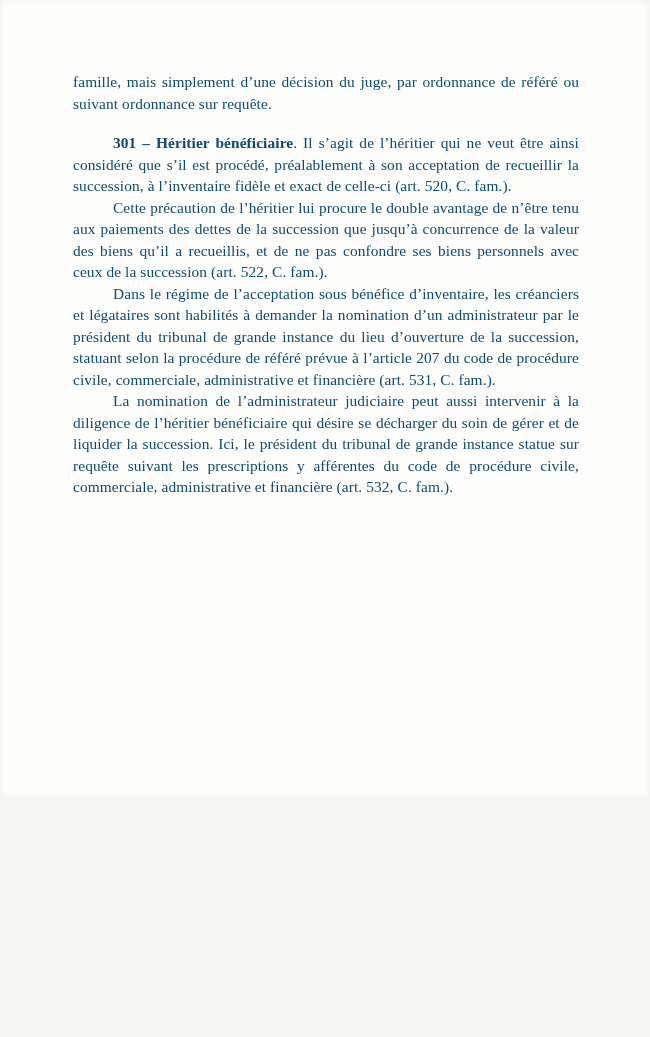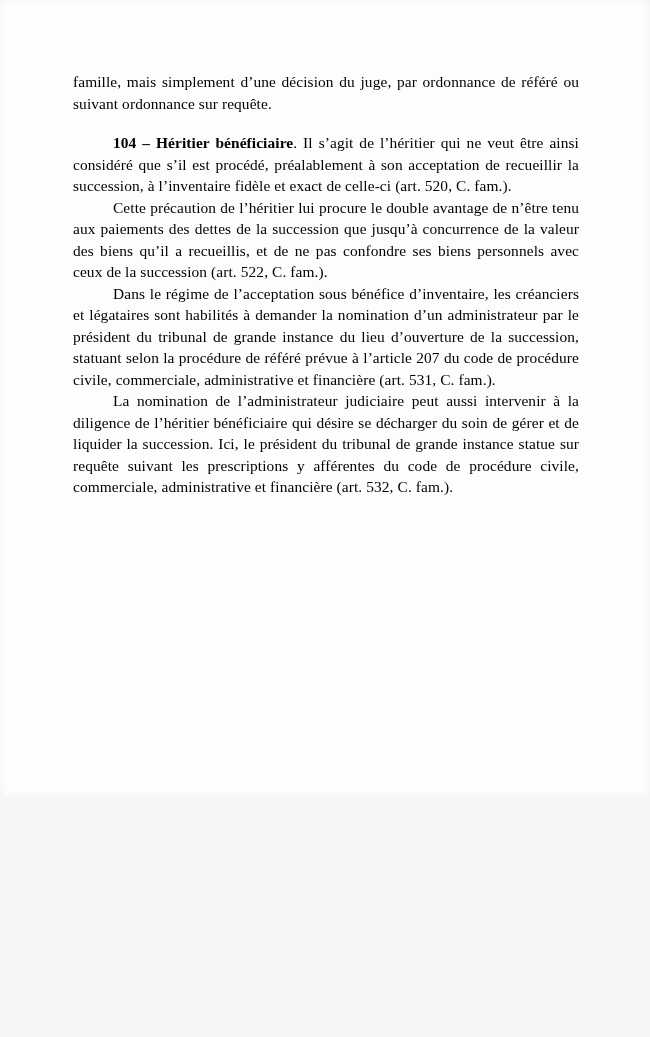--- a/index.html
+++ b/index.html
@@ -8,21 +8,21 @@
     background: #f6f6f4;
   }
   .page {
     position: relative;
     width: 650px;
     height: 797px;
     margin: 0 auto;
     background: #fdfdfb;
     box-shadow: inset 0 0 6px rgba(0,0,0,0.06);
     font-family: "Liberation Serif", "DejaVu Serif", serif;
-    color: #000000;
+    color: #0c4a6e;
     overflow: hidden;
   }
   .text-block {
     position: absolute;
     top: 71px;
     left: 73px;
     width: 506px;
     font-size: 15.4px;
     line-height: 21.5px;
     text-align: justify;
@@ -53,21 +53,21 @@
 </style>
 </head>
 <body>
 
 <div class="page">
 
   <div class="text-block">
 
     <p class="para">famille, mais simplement d’une décision du juge, par ordonnance de référé ou suivant ordonnance sur requête.</p>
 
-    <p class="para indent section-start"><span class="section-lead">104 – Héritier bénéficiaire</span><span>. Il s’agit de l’héritier qui ne veut être ainsi considéré que s’il est procédé, préalablement à son acceptation de recueillir la succession, à l’inventaire fidèle et exact de celle-ci (art. 520, C. fam.).</span></p>
+    <p class="para indent section-start"><span class="section-lead">301 – Héritier bénéficiaire</span><span>. Il s’agit de l’héritier qui ne veut être ainsi considéré que s’il est procédé, préalablement à son acceptation de recueillir la succession, à l’inventaire fidèle et exact de celle-ci (art. 520, C. fam.).</span></p>
 
     <p class="para indent">Cette précaution de l’héritier lui procure le double avantage de n’être tenu aux paiements des dettes de la succession que jusqu’à concurrence de la valeur des biens qu’il a recueillis, et de ne pas confondre ses biens personnels avec ceux de la succession (art. 522, C. fam.).</p>
 
     <p class="para indent">Dans le régime de l’acceptation sous bénéfice d’inventaire, les créanciers et légataires sont habilités à demander la nomination d’un administrateur par le président du tribunal de grande instance du lieu d’ouverture de la succession, statuant selon la procédure de référé prévue à l’article 207 du code de procédure civile, commerciale, administrative et financière (art. 531, C. fam.).</p>
 
     <p class="para indent">La nomination de l’administrateur judiciaire peut aussi intervenir à la diligence de l’héritier bénéficiaire qui désire se décharger du soin de gérer et de liquider la succession. Ici, le président du tribunal de grande instance statue sur requête suivant les prescriptions y afférentes du code de procédure civile, commerciale, administrative et financière (art. 532, C. fam.).</p>
 
 
   </div>
 

